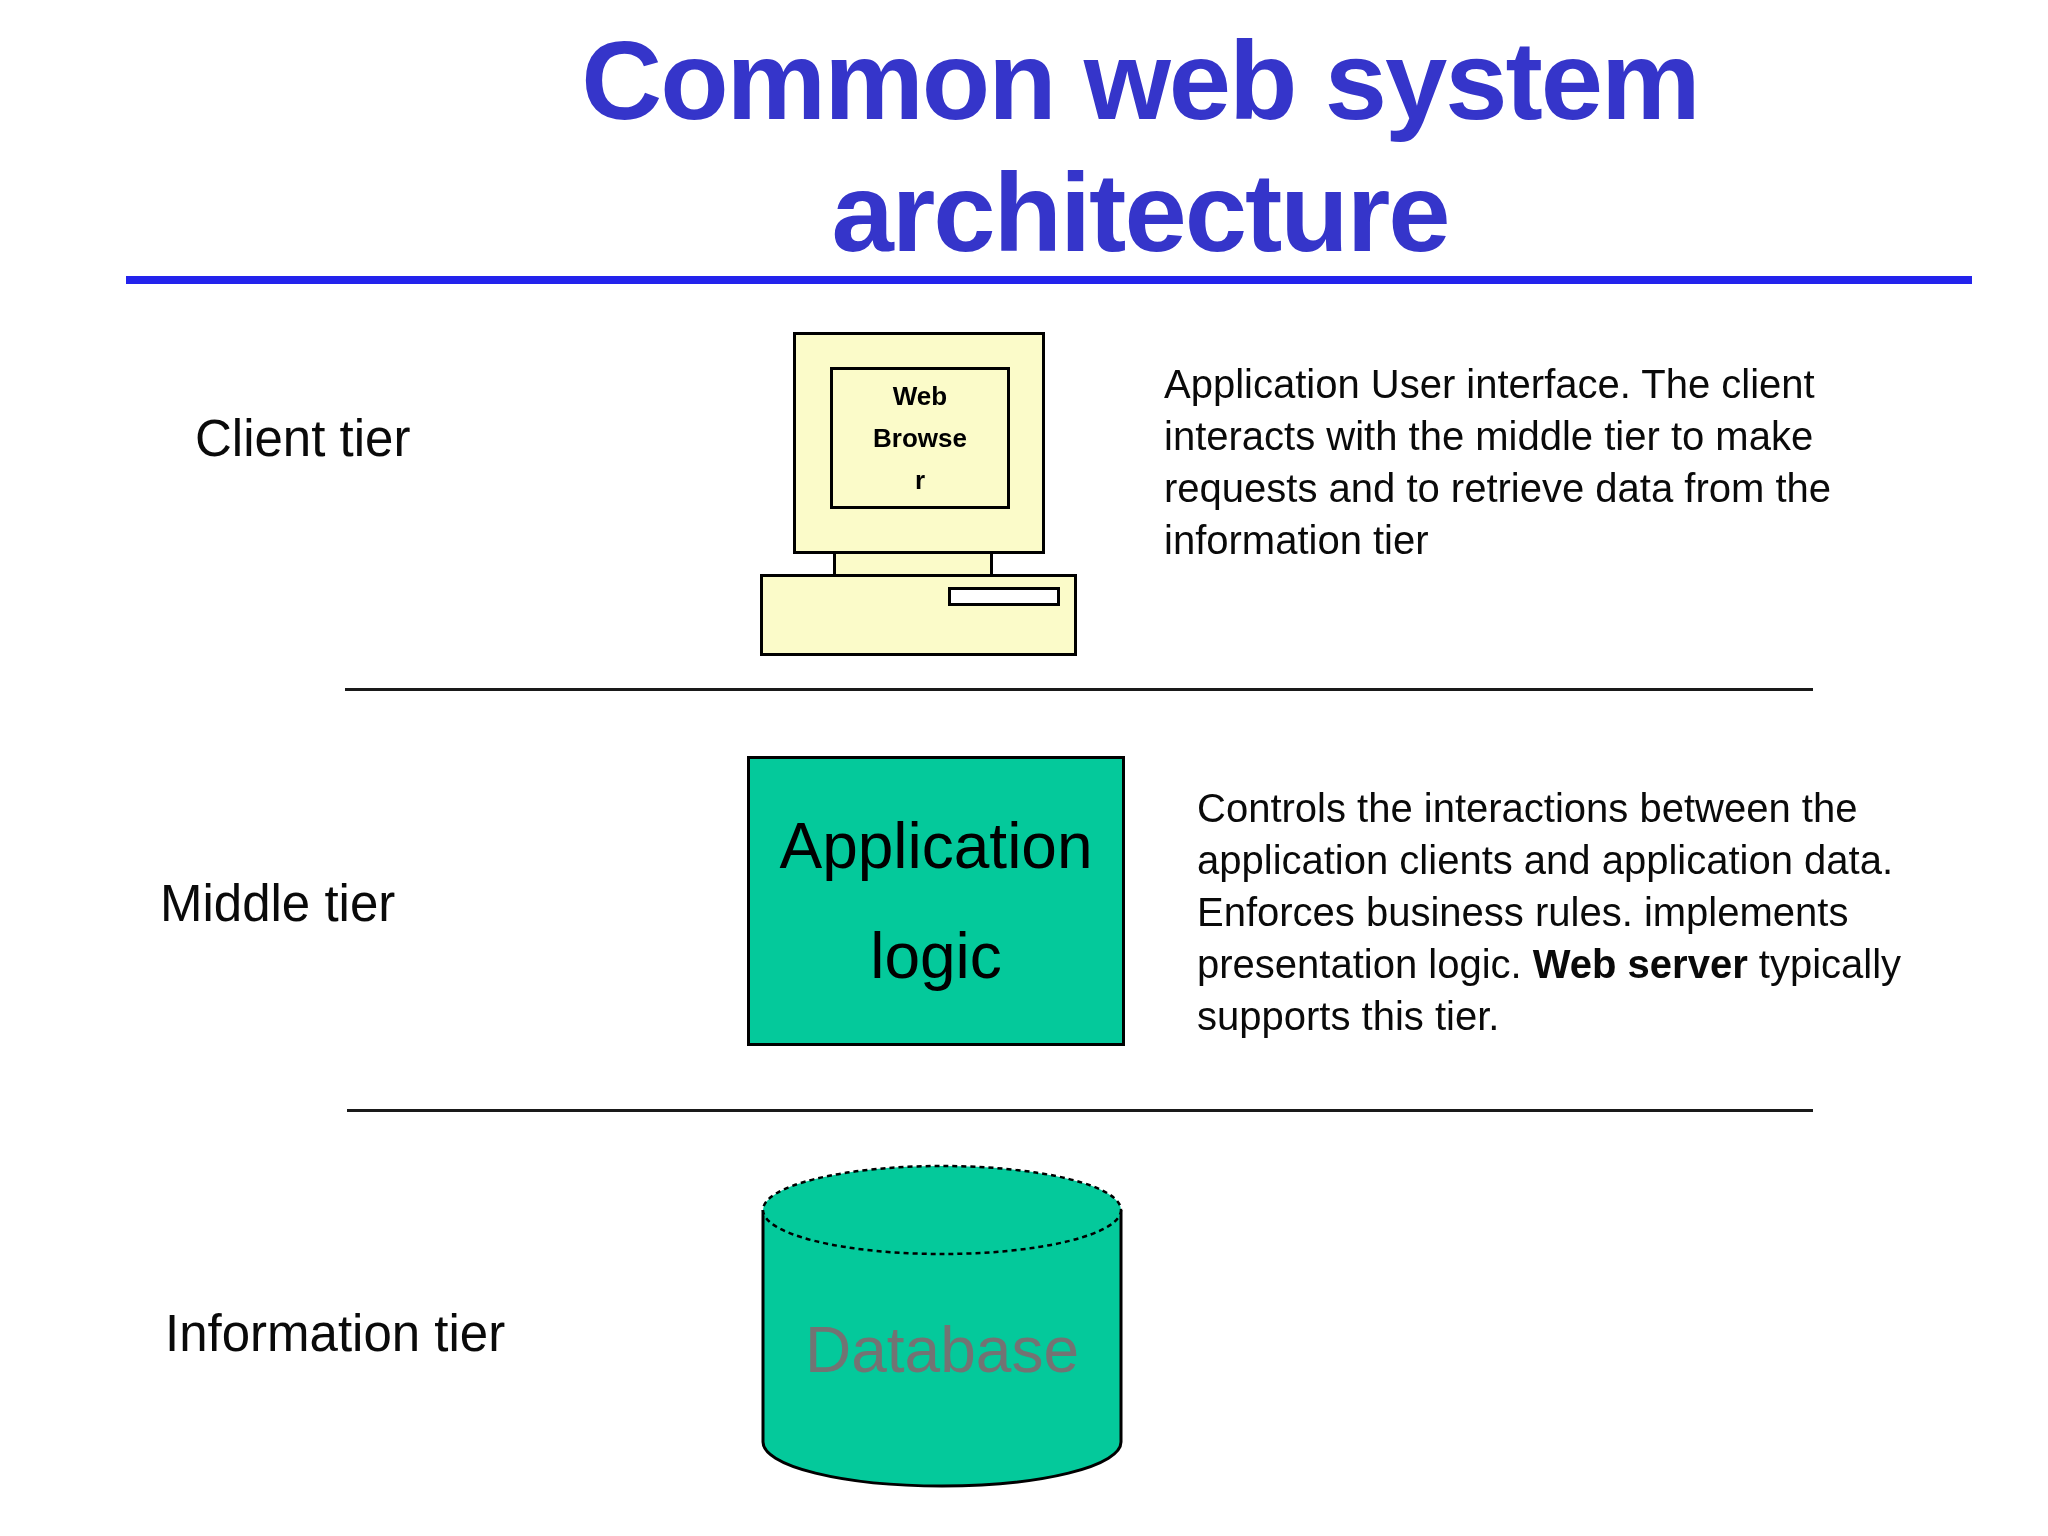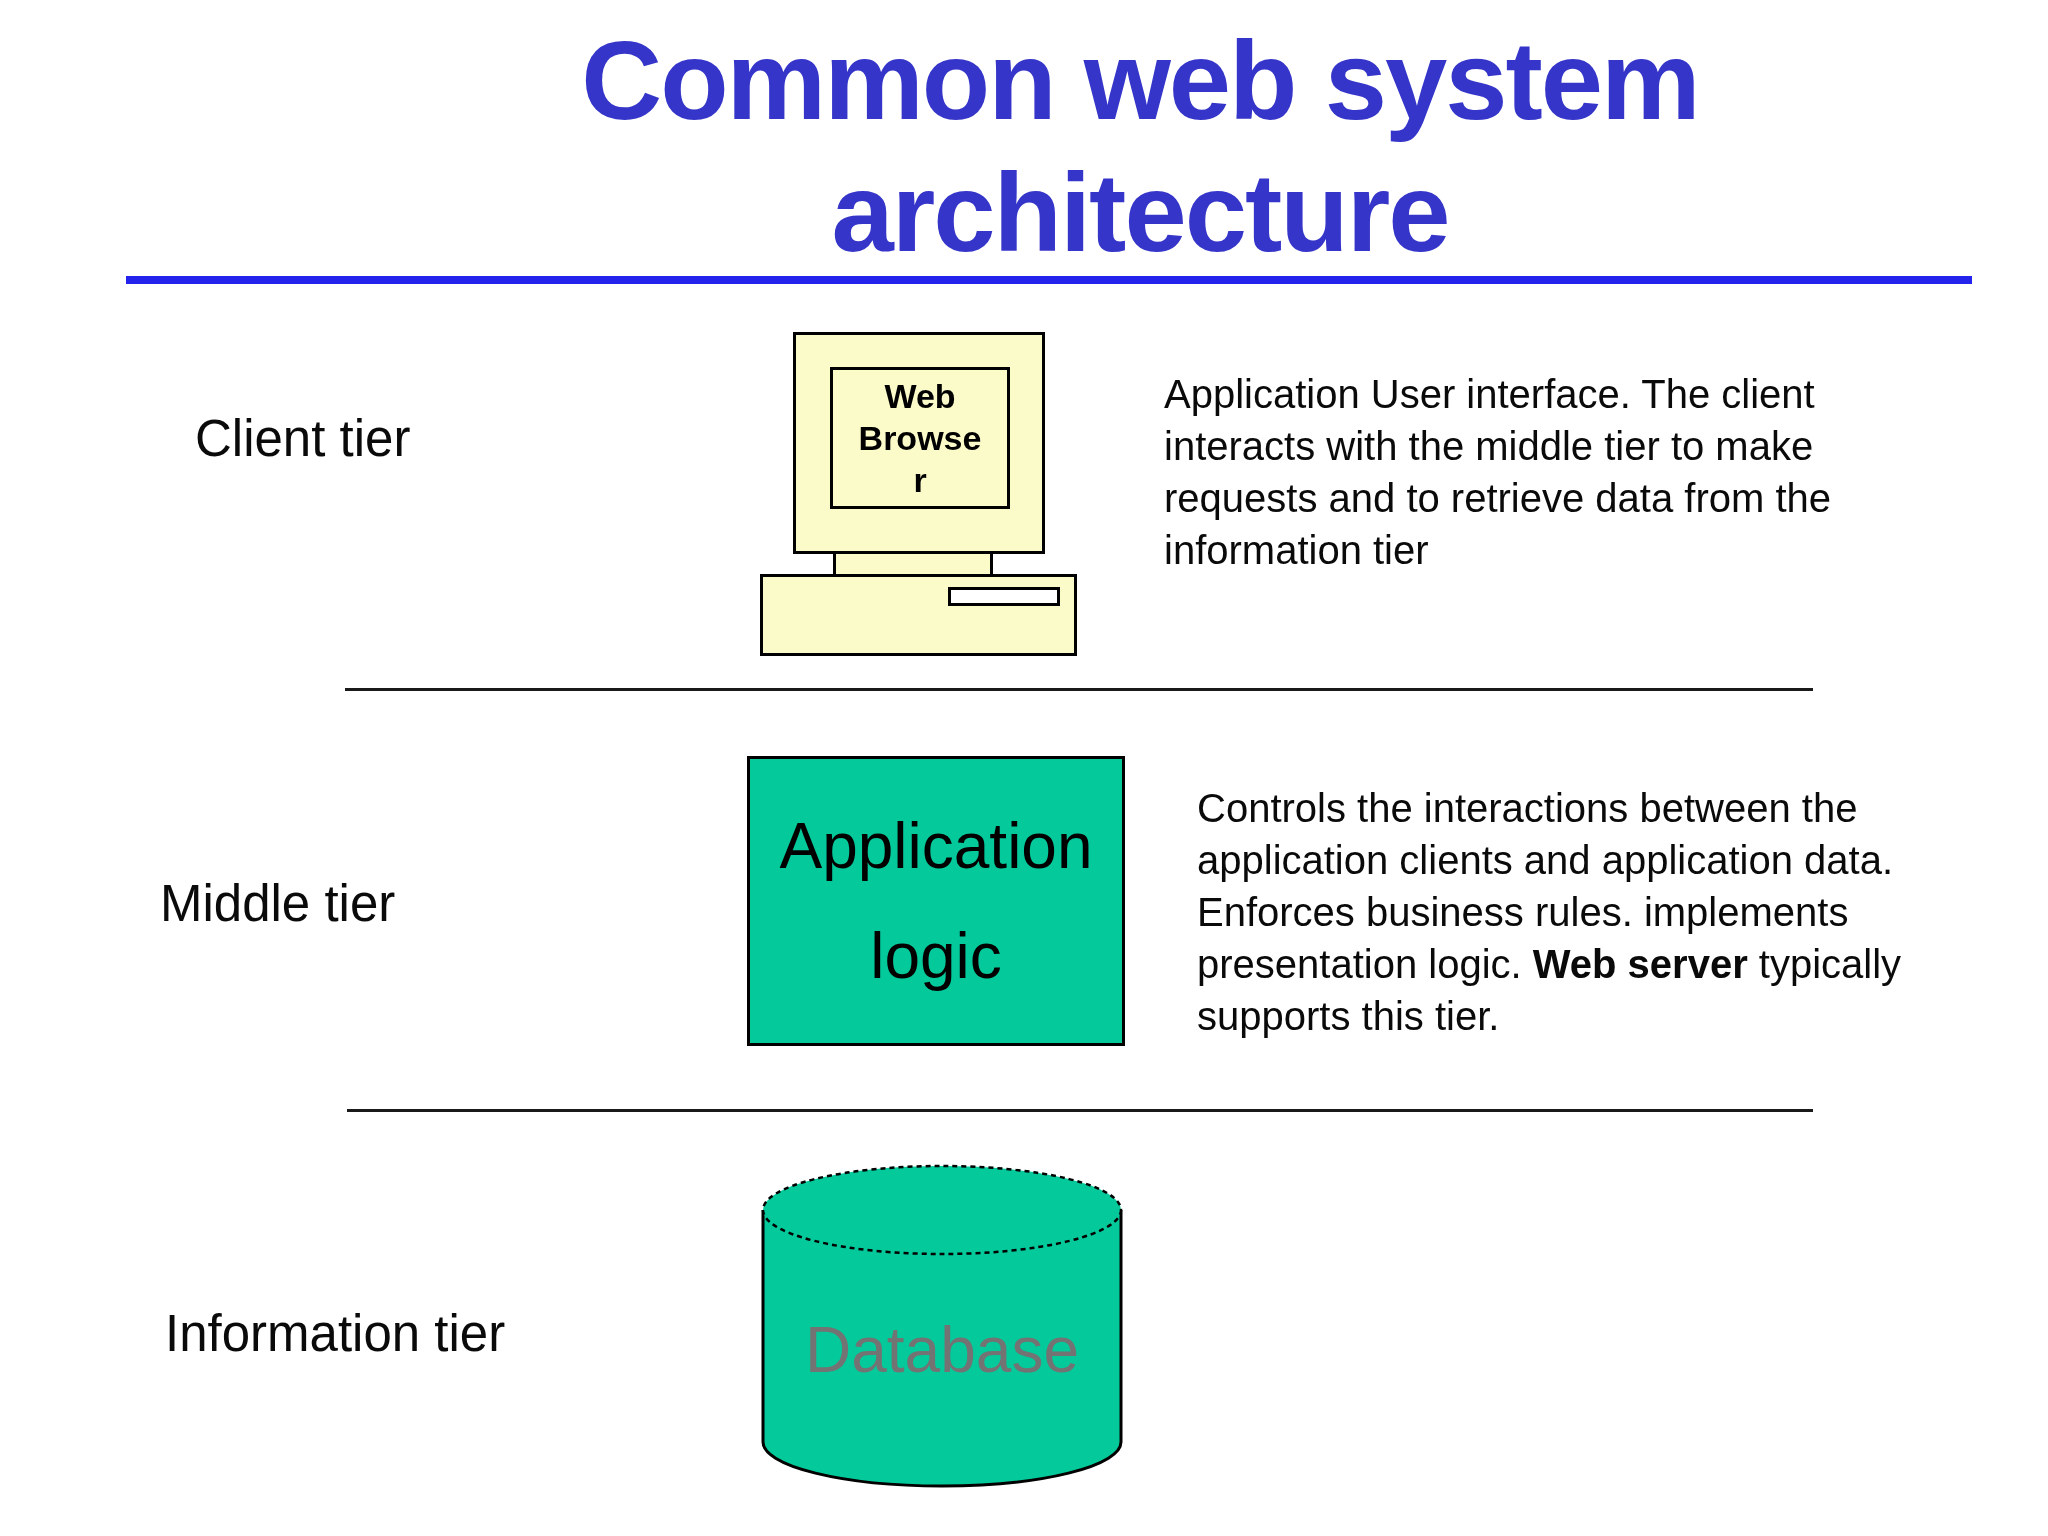--- a/index.html
+++ b/index.html
@@ -37,21 +37,21 @@
   
   .computer{position:absolute;left:760px;top:332px;width:317px;height:324px;}
   .monitor{
     position:absolute;left:33px;top:0;width:252px;height:222px;
     background:var(--device_yellow);border:3px solid #000;box-sizing:border-box;
   }
   .screen{
     position:absolute;left:34px;top:32px;width:180px;height:142px;
     background:var(--device_yellow);border:3px solid #000;box-sizing:border-box;
     display:flex;flex-direction:column;align-items:center;justify-content:center;
-    font-size:34px;font-weight:bold;line-height:42px;color:#000;text-align:center;
+    font-size:26px;font-weight:bold;line-height:42px;color:#000;text-align:center;
   }
   .neck{
     position:absolute;left:73px;top:222px;width:160px;height:20px;
     background:var(--device_yellow);
     border-left:3px solid #000;border-right:3px solid #000;box-sizing:border-box;
   }
   .base{
     position:absolute;left:0;top:242px;width:317px;height:82px;
     background:var(--device_yellow);border:3px solid #000;box-sizing:border-box;
   }
@@ -94,21 +94,21 @@
         <span>Browse</span>
         <span>r</span>
       </div>
     </div>
     <div class="neck"></div>
     <div class="base">
       <div class="disk-slot"></div>
     </div>
   </div>
 
-  <div class="tier-desc" style="left:1164px;top:368px;width:810px;">Application User interface. The client interacts with the middle tier to make requests and to retrieve data from the information tier</div>
+  <div class="tier-desc" style="left:1164px;top:358px;width:810px;">Application User interface. The client interacts with the middle tier to make requests and to retrieve data from the information tier</div>
 
   <div class="divider" style="left:345px;top:688px;width:1468px;"></div>
 
   <div class="tier-label" style="left:160px;top:865px;">Middle tier</div>
 
   <div class="app-box">
     <div>Application</div>
     <div>logic</div>
   </div>
 

